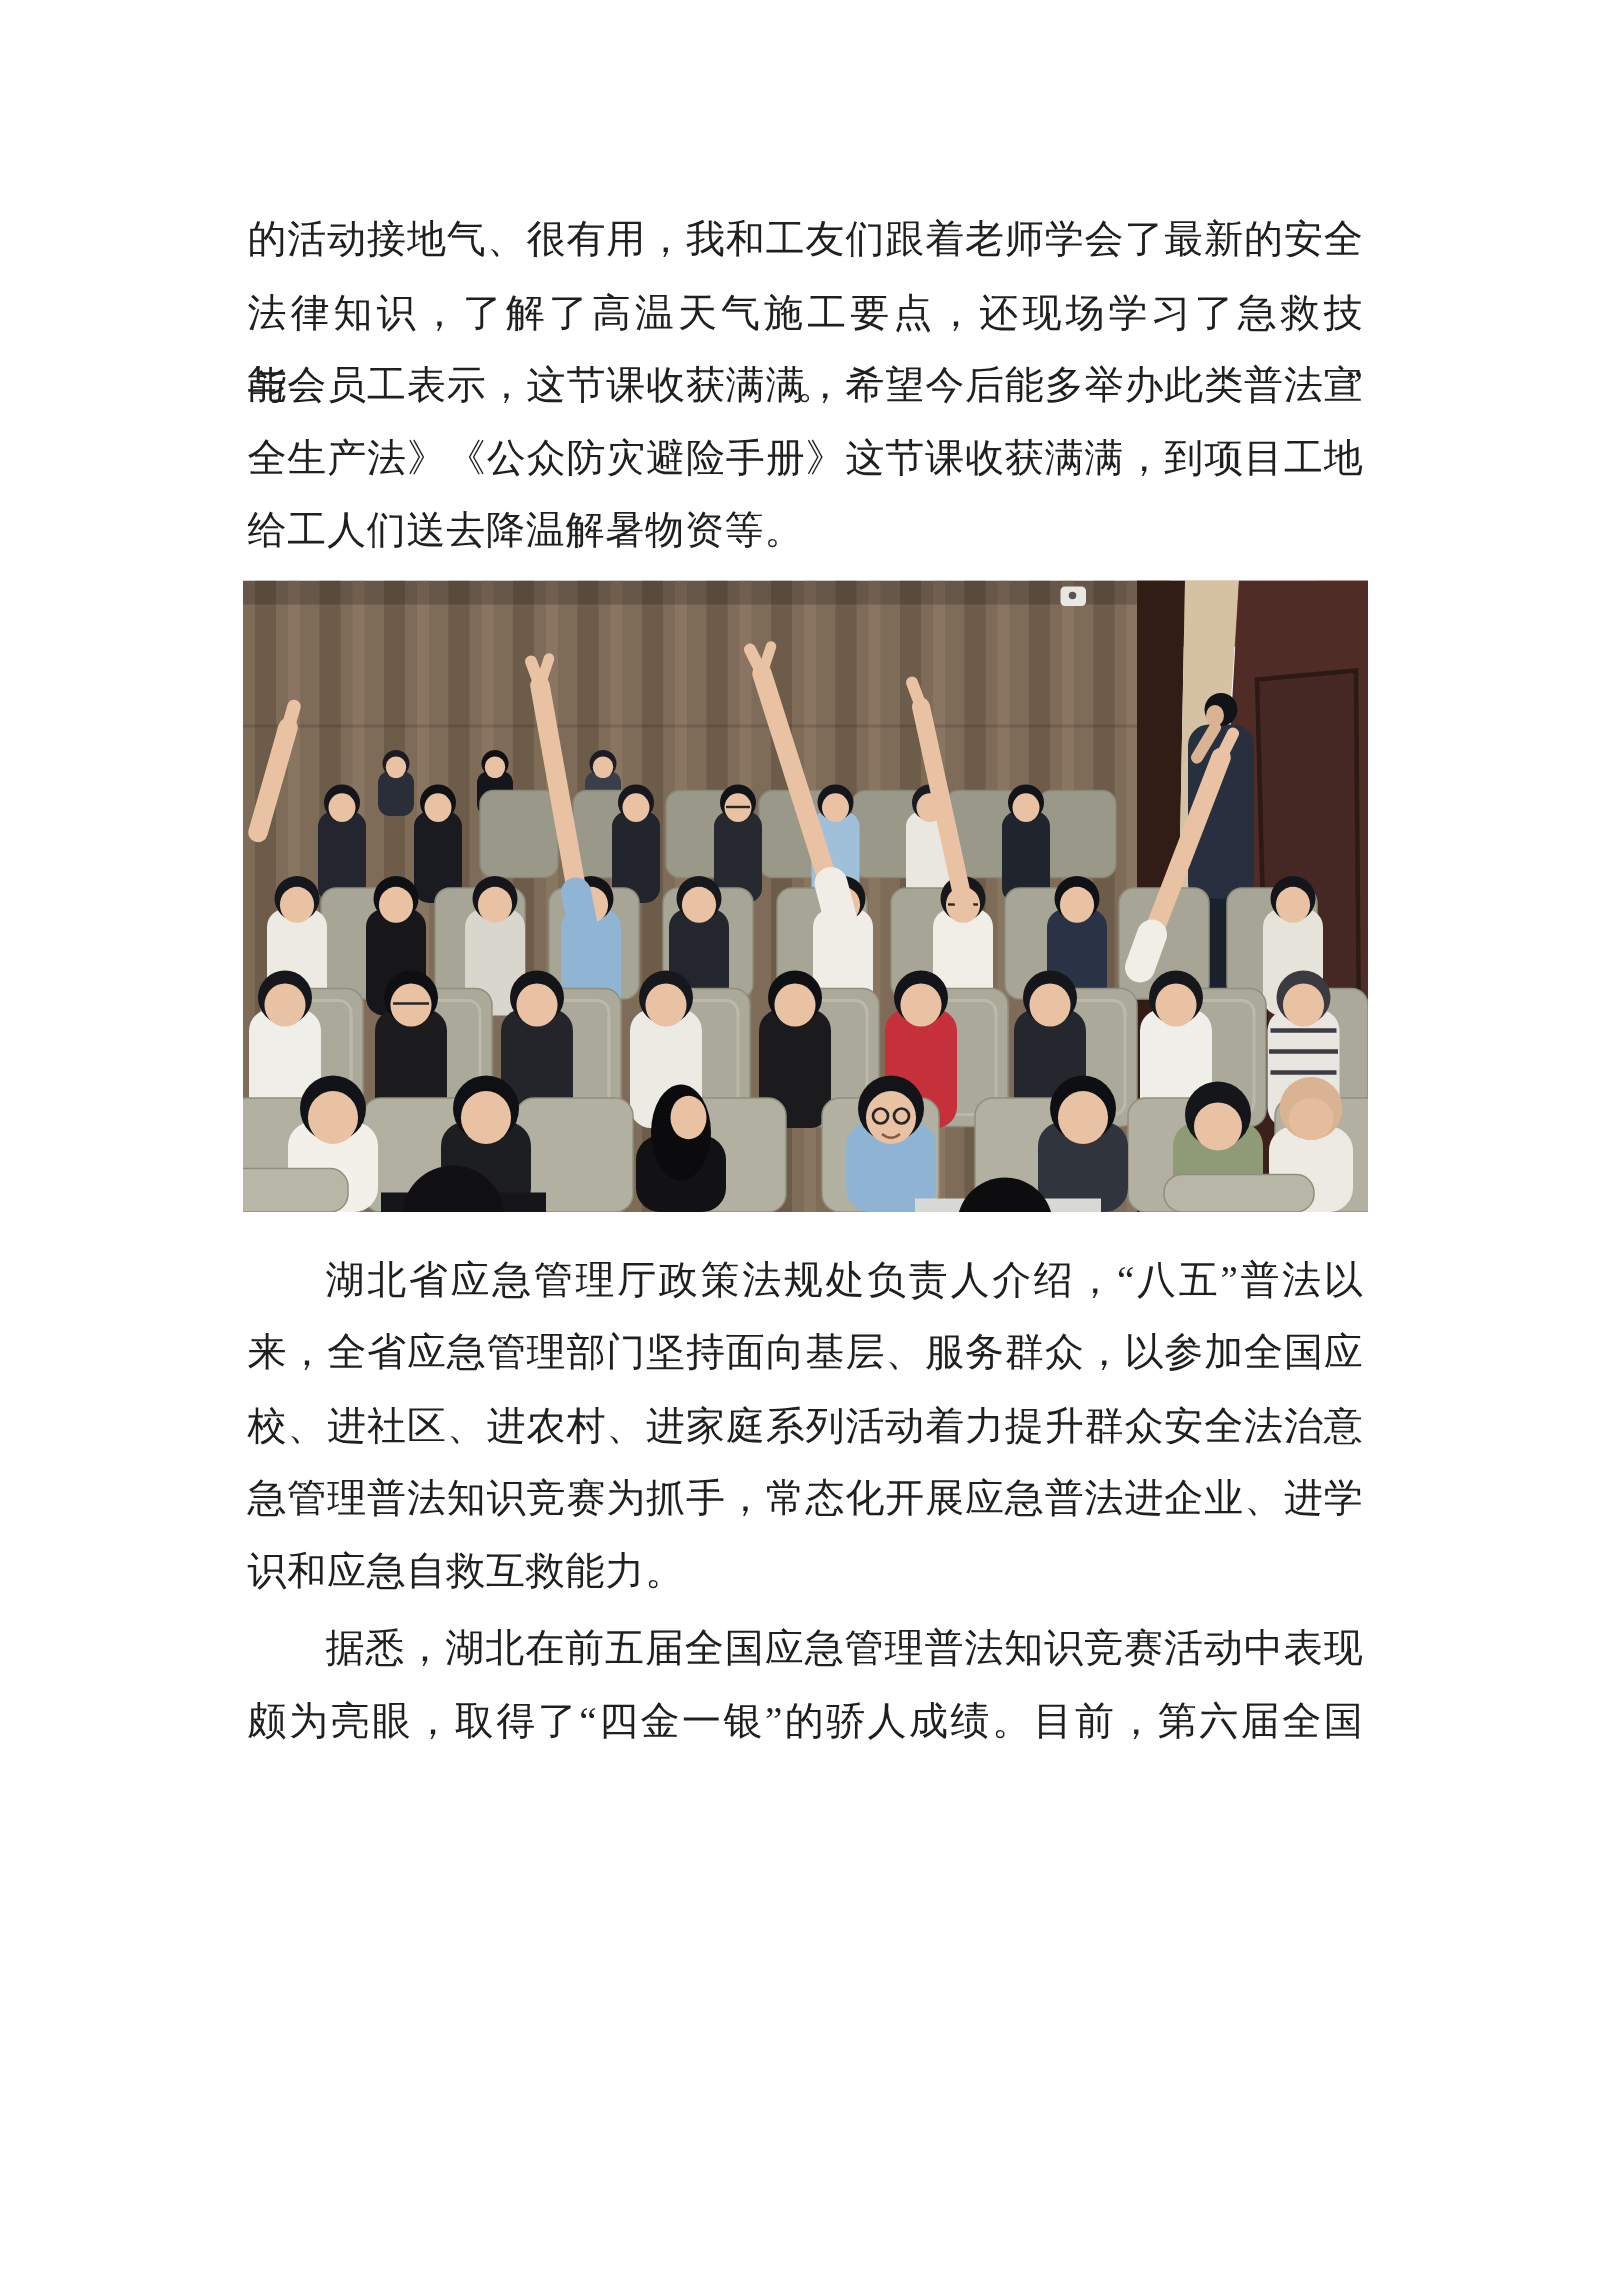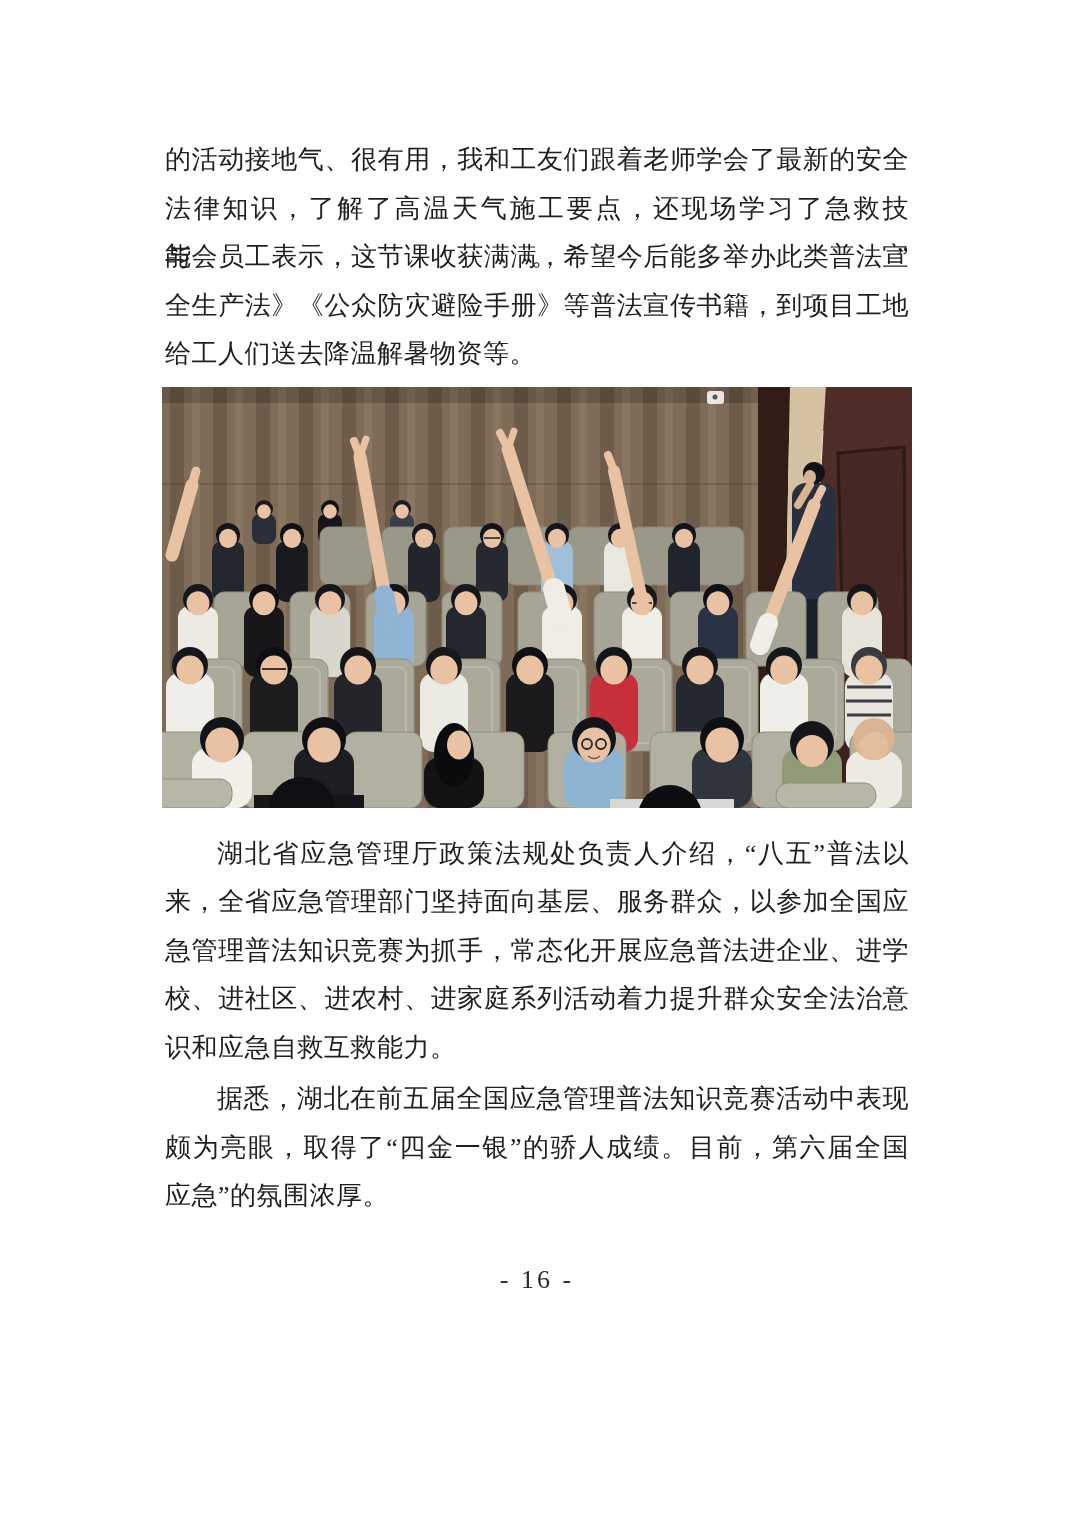--- a/index.html
+++ b/index.html
@@ -34,21 +34,21 @@
 </head>
 <body>
 
 <div class="content">
 
   <div>
       <div class="para">
         <div class="line">的活动接地气、很有用，我和工友们跟着老师学会了最新的安全</div>
         <div class="line">法律知识，了解了高温天气施工要点，还现场学习了急救技能。”</div>
         <div class="line">与会员工表示，这节课收获满满，希望今后能多举办此类普法宣</div>
-        <div class="line">全生产法》《公众防灾避险手册》等普法宣传书籍，到项目工地</div>
+        <div class="line">全生产法》《公众防灾避险手册》这节课收获满满，到项目工地</div>
         <div class="line lastline">给工人们送去降温解暑物资等。</div>
       </div>
     </div>
 
   <figure class="photo">
     <svg viewBox="0 0 750 421" width="750" height="421" role="img" aria-label="会议室内参加普法活动的听众坐在座椅上，多人举手互动">
 
       <g>
         <rect x="0" y="0" width="618" height="421" style="fill:var(--curtain)"></rect>
         <g style="fill:var(--curtain_dark)" opacity="0.55">
@@ -336,25 +336,23 @@
           <line x1="598" y1="258" x2="606" y2="236" stroke="#f0eee6" stroke-width="20"></line>
         </g>
       </g>
     </svg>
   </figure>
 
   <div>
       <div class="para">
         <div class="line indent">湖北省应急管理厅政策法规处负责人介绍，“八五”普法以</div>
         <div class="line">来，全省应急管理部门坚持面向基层、服务群众，以参加全国应</div>
+        <div class="line">校、进社区、进农村、进家庭系列活动着力提升群众安全法治意</div>
         <div class="line">急管理普法知识竞赛为抓手，常态化开展应急普法进企业、进学</div>
-        <div class="line">校、进社区、进农村、进家庭系列活动着力提升群众安全法治意</div>
         <div class="line lastline">识和应急自救互救能力。</div>
       </div>
       <div class="para">
         <div class="line indent">据悉，湖北在前五届全国应急管理普法知识竞赛活动中表现</div>
         <div class="line">颇为亮眼，取得了“四金一银”的骄人成绩。目前，第六届全国</div>
-        <div class="line lastline">应急”的氛围浓厚。</div>
       </div>
     </div>
 
-  <div class="footer">- 16 -</div>
 </div>
 
 </body></html>

